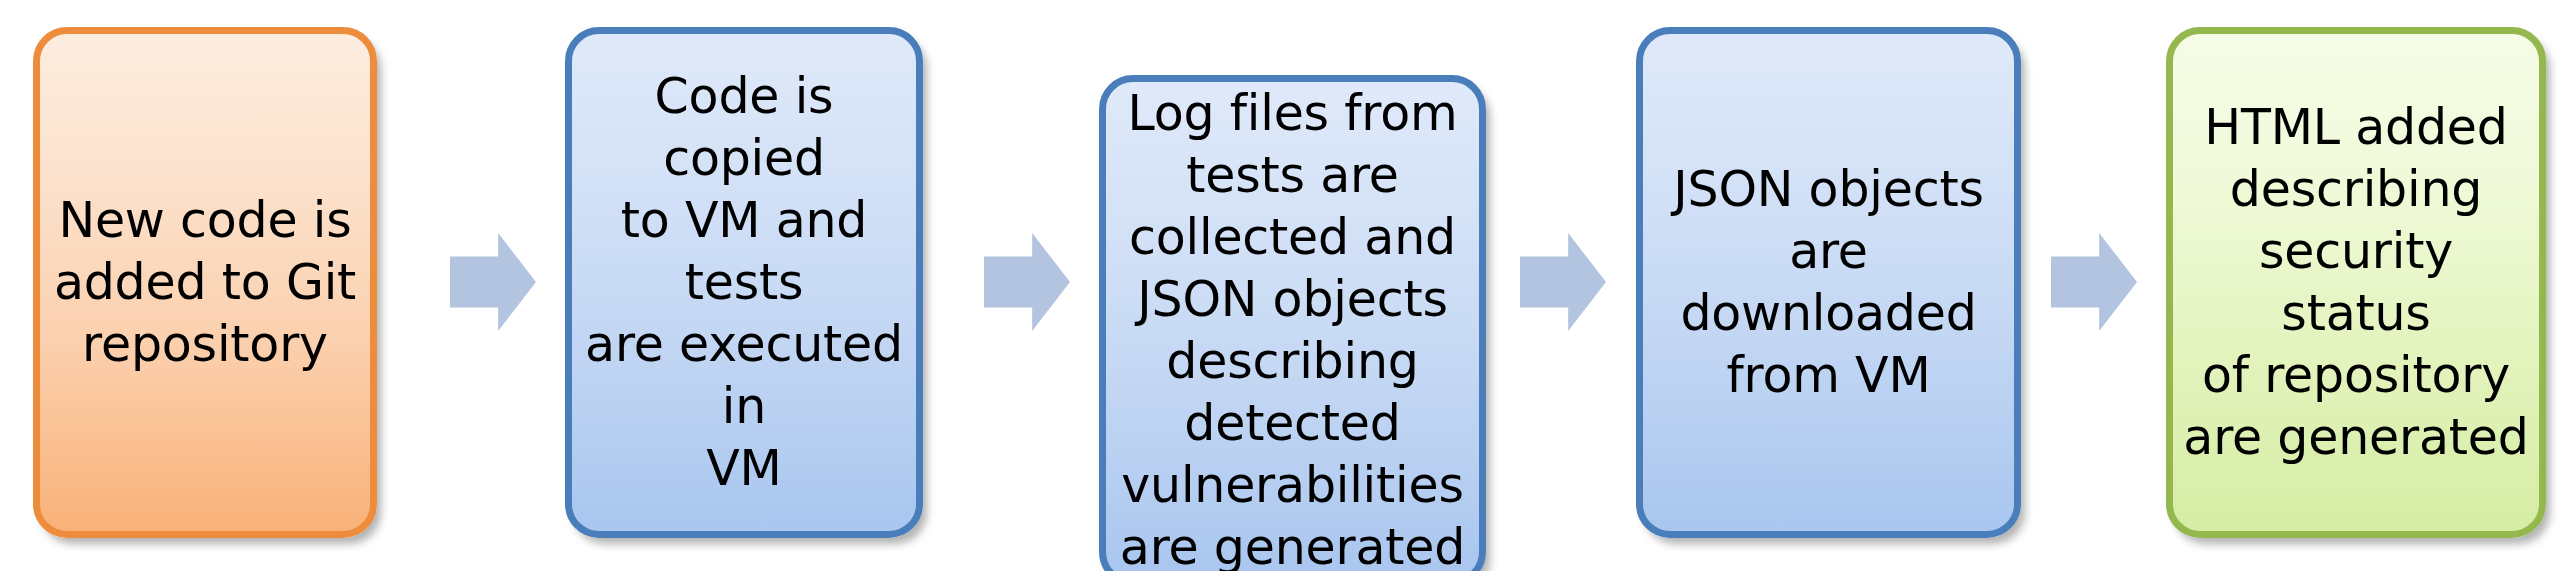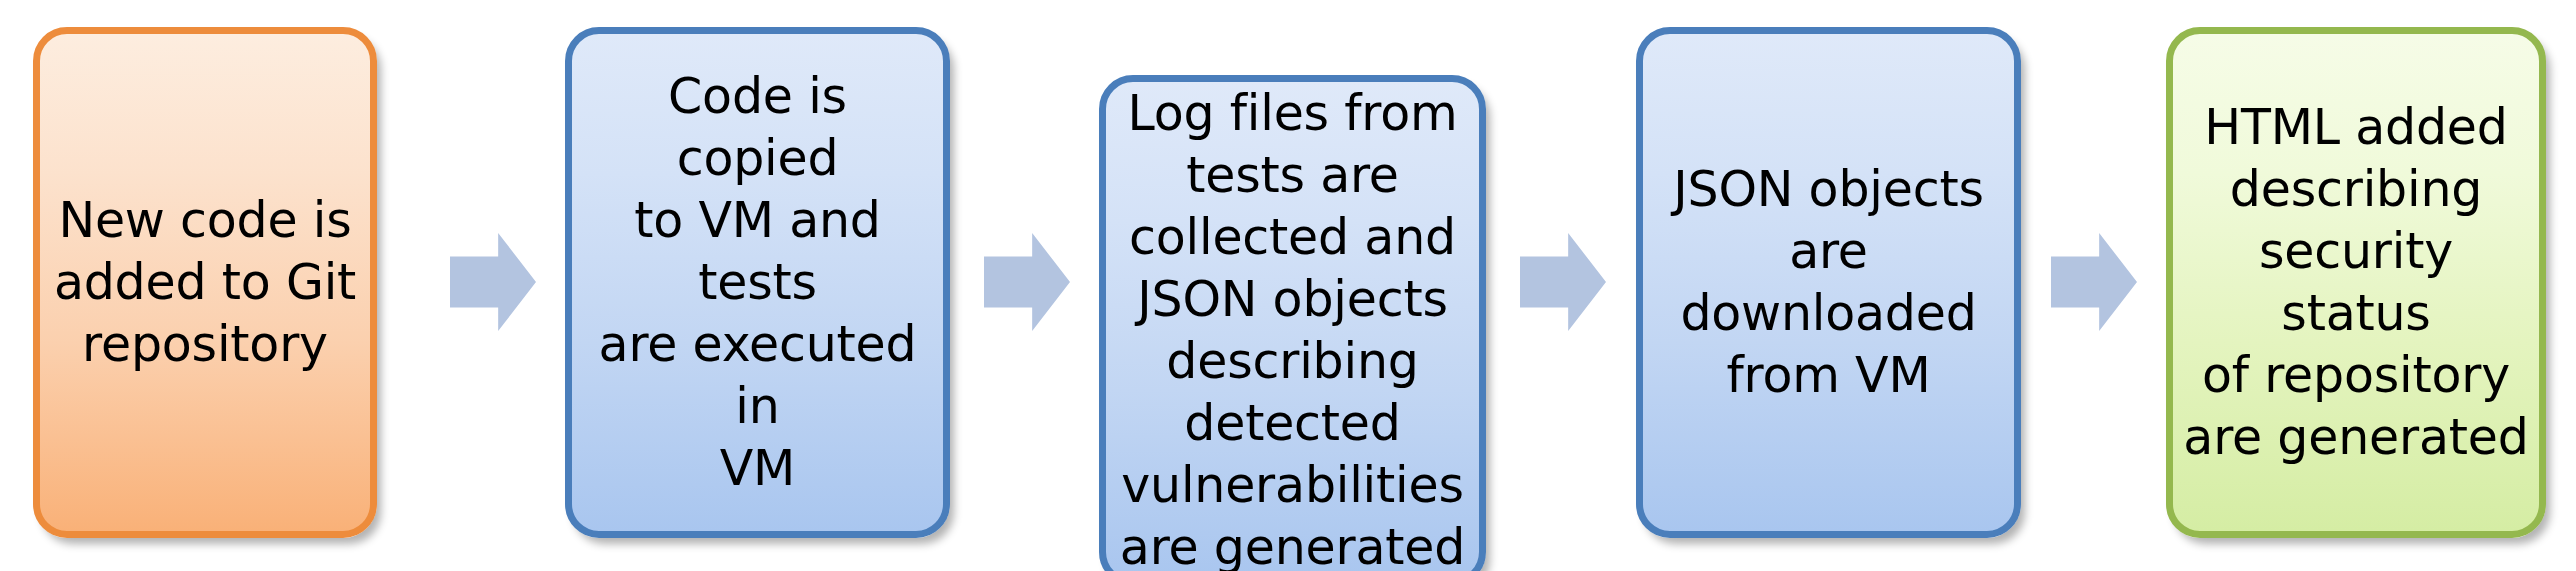--- a/index.html
+++ b/index.html
@@ -56,21 +56,21 @@
     width: 344px;
     border-color: #ed8c3c;
     background: linear-gradient(to bottom, #fdeddf 0%, #fce2cd 28%, #fbd0ae 62%, #f9b178 100%);
   }
 
   
   .box-blue {
     border-color: #4a7ebb;
     background: linear-gradient(to bottom, #dfe9f9 0%, #d4e2f7 28%, #c2d6f3 62%, #a9c6ef 100%);
   }
-  .box-blue-1 { left: 565px;  width: 385px; }
+  .box-blue-1 { left: 565px;  width: 358px; }
   .box-blue-2 { left: 1099px; width: 387px; margin-top: 48px; }
   .box-blue-3 { left: 1636px; width: 385px; }
 
   
   .box-green {
     left: 2166px;
     width: 380px;
     border-color: #94b84e;
     background: linear-gradient(to bottom, #f6fce7 0%, #f0fada 28%, #e4f4bf 62%, #d5eda4 100%);
   }

